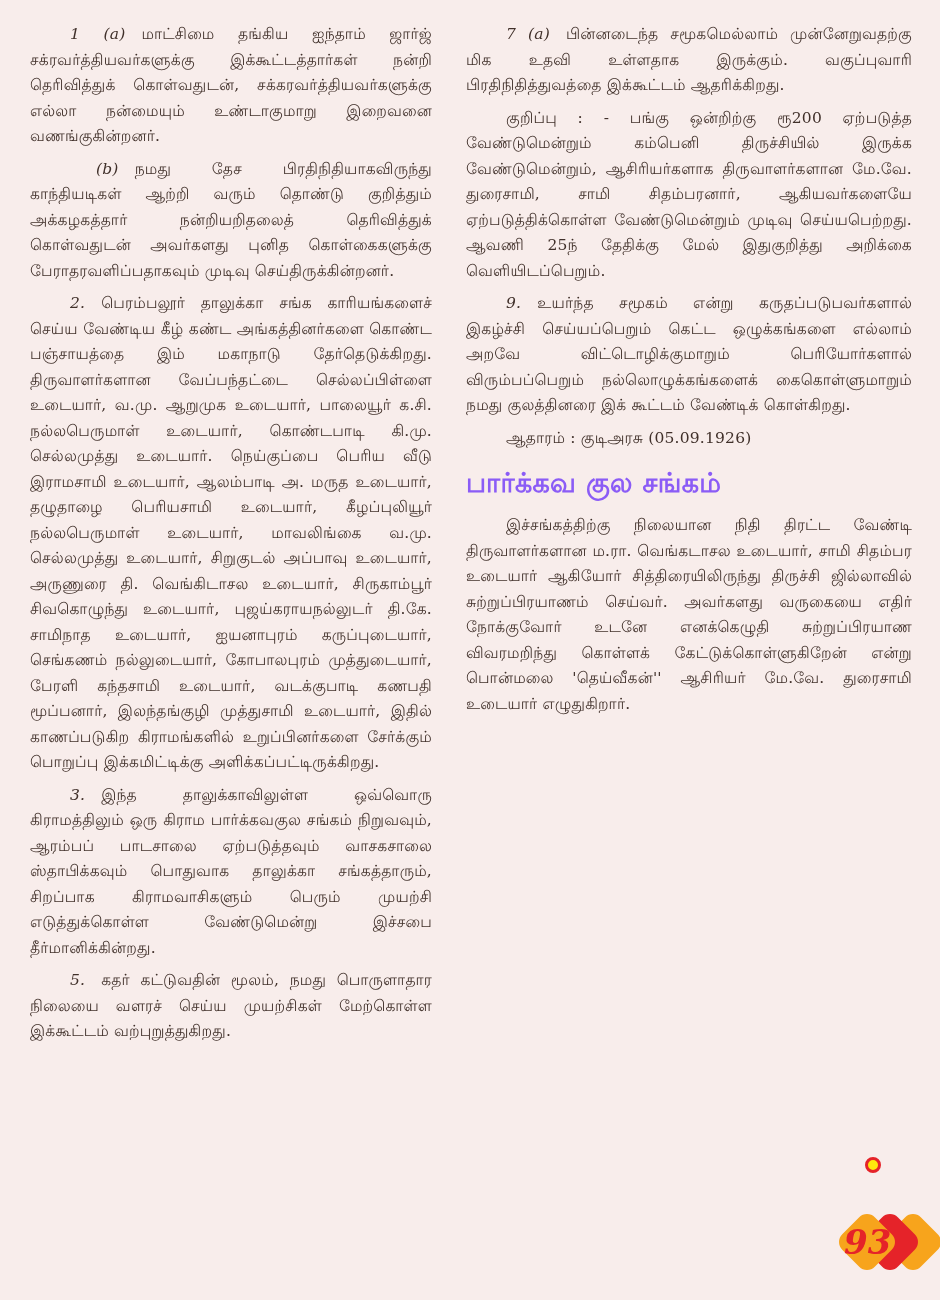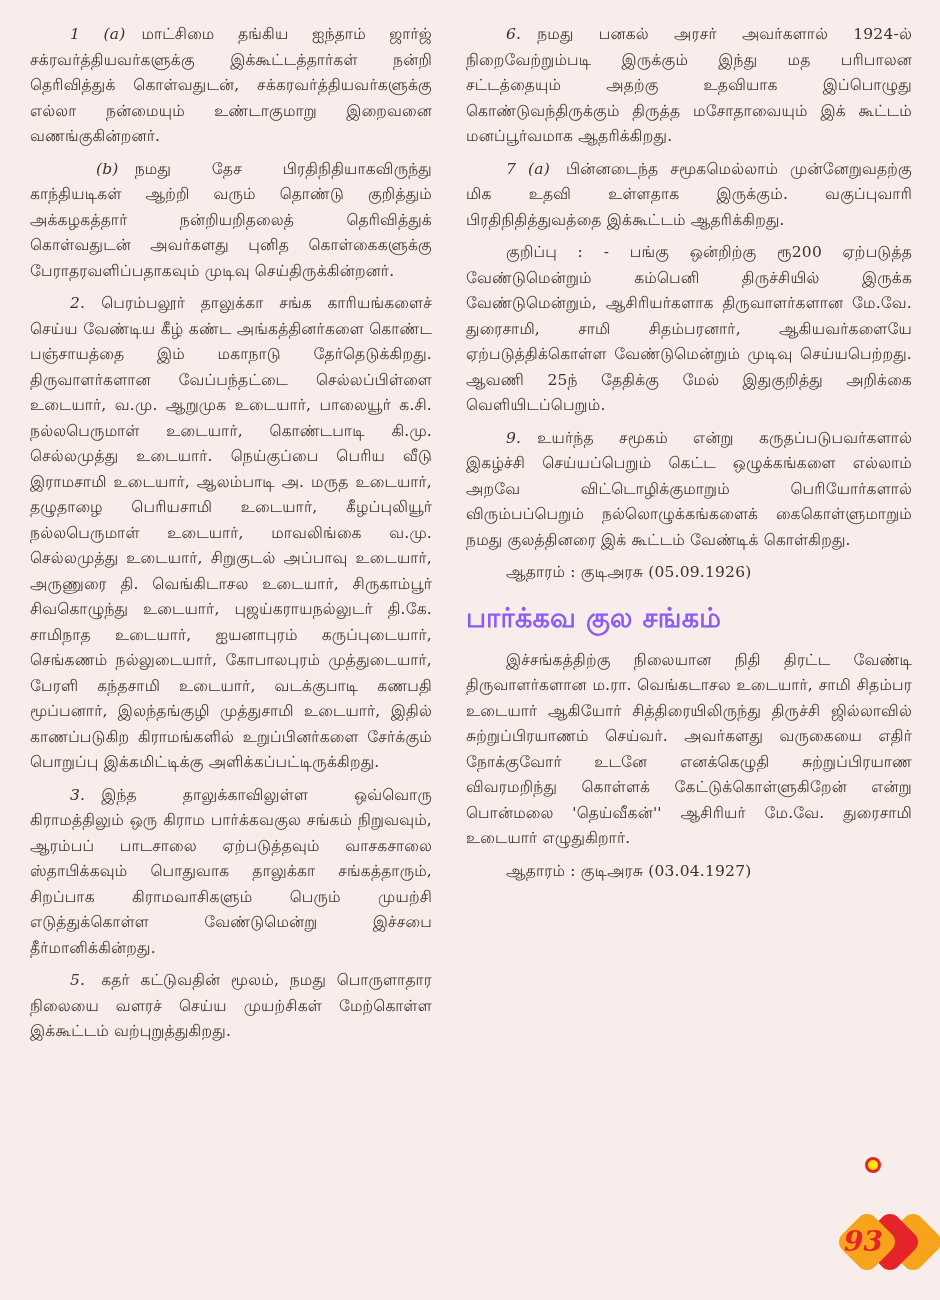--- a/index.html
+++ b/index.html
@@ -77,26 +77,26 @@
     top: 13px;
   }
   .d-right { background: #f7a41c; left: 48px; z-index: 1; }
   .d-red   { background: #e52329; left: 25px; z-index: 2; }
   .d-left  { background: #f7a41c; left: 2px;  z-index: 3; }
   .badge-number {
     position: absolute;
     left: 2px; top: 18px;
     width: 46px;
     z-index: 4;
-    text-align: left;
+    text-align: right;
     color: #e52329;
     font-family: "DejaVu Serif", serif;
     font-style: italic;
     font-weight: bold;
-    font-size: 28px;
+    font-size: 34px;
     line-height: 36px;
   }
 </style>
 </head>
 <body>
 
 <div class="page">
   <div class="cols">
 
     <div class="col col-left">
@@ -112,39 +112,35 @@
       <p class="para">
         <span class="plabel">3.</span><span>இந்த தாலுக்காவிலுள்ள ஒவ்வொரு கிராமத்திலும் ஒரு கிராம பார்க்கவகுல சங்கம் நிறுவவும், ஆரம்பப் பாடசாலை ஏற்படுத்தவும் வாசகசாலை ஸ்தாபிக்கவும் பொதுவாக தாலுக்கா சங்கத்தாரும், சிறப்பாக கிராமவாசிகளும் பெரும் முயற்சி எடுத்துக்கொள்ள வேண்டுமென்று இச்சபை தீர்மானிக்கின்றது.</span>
       </p>
       <p class="para">
         <span class="plabel">5.</span><span>கதர் கட்டுவதின் மூலம், நமது பொருளாதார நிலையை வளரச் செய்ய முயற்சிகள் மேற்கொள்ள இக்கூட்டம் வற்புறுத்துகிறது.</span>
       </p>
     </div>
 
     <div class="col col-right">
       <p class="para">
-        <span class="plabel">6.</span><span>நமது பனகல் அரசர் அவர்களால் 1924-ல் நிறைவேற்றும்படி இருக்கும் இந்து மத பரிபாலன சட்டத்தையும் அதற்கு உதவியாக இப்பொழுது கொண்டுவந்திருக்கும் திருத்த மசோதாவையும் இக் கூட்டம் மனப்பூர்வமாக ஆதரிக்கிறது.</span>
-      </p>
-      <p class="para">
         <span class="plabel">7 (a)</span><span>பின்னடைந்த சமூகமெல்லாம் முன்னேறுவதற்கு மிக உதவி உள்ளதாக இருக்கும். வகுப்புவாரி பிரதிநிதித்துவத்தை இக்கூட்டம் ஆதரிக்கிறது.</span>
       </p>
       <p class="para">
         <span>குறிப்பு : - பங்கு ஒன்றிற்கு ரூ200 ஏற்படுத்த வேண்டுமென்றும் கம்பெனி திருச்சியில் இருக்க வேண்டுமென்றும், ஆசிரியர்களாக திருவாளர்களான மே.வே. துரைசாமி, சாமி சிதம்பரனார், ஆகியவர்களையே ஏற்படுத்திக்கொள்ள வேண்டுமென்றும் முடிவு செய்யபெற்றது. ஆவணி 25ந் தேதிக்கு மேல் இதுகுறித்து அறிக்கை வெளியிடப்பெறும்.</span>
       </p>
       <p class="para">
         <span class="plabel">9.</span><span>உயர்ந்த சமூகம் என்று கருதப்படுபவர்களால் இகழ்ச்சி செய்யப்பெறும் கெட்ட ஒழுக்கங்களை எல்லாம் அறவே விட்டொழிக்குமாறும் பெரியோர்களால் விரும்பப்பெறும் நல்லொழுக்கங்களைக் கைகொள்ளுமாறும் நமது குலத்தினரை இக் கூட்டம் வேண்டிக் கொள்கிறது.</span>
       </p>
 
       <p class="source">ஆதாரம் : குடிஅரசு (05.09.1926)</p>
 
       <h2 class="section-heading">பார்க்கவ குல சங்கம்</h2>
 
       <p class="para">இச்சங்கத்திற்கு நிலையான நிதி திரட்ட வேண்டி திருவாளர்களான ம.ரா. வெங்கடாசல உடையார், சாமி சிதம்பர உடையார் ஆகியோர் சித்திரையிலிருந்து திருச்சி ஜில்லாவில் சுற்றுப்பிரயாணம் செய்வர். அவர்களது வருகையை எதிர் நோக்குவோர் உடனே எனக்கெழுதி சுற்றுப்பிரயாண விவரமறிந்து கொள்ளக் கேட்டுக்கொள்ளுகிறேன் என்று பொன்மலை 'தெய்வீகன்'' ஆசிரியர் மே.வே. துரைசாமி உடையார் எழுதுகிறார்.</p>
 
-      <p class="source">ஆதாரம் : குடிஅரசு (03.04.1927)</p>
     </div>
 
   </div>
 
   <div class="dot"></div>
 
   <div class="badge">
     <div class="diamond d-right"></div>
     <div class="diamond d-red"></div>
     <div class="diamond d-left"></div>

